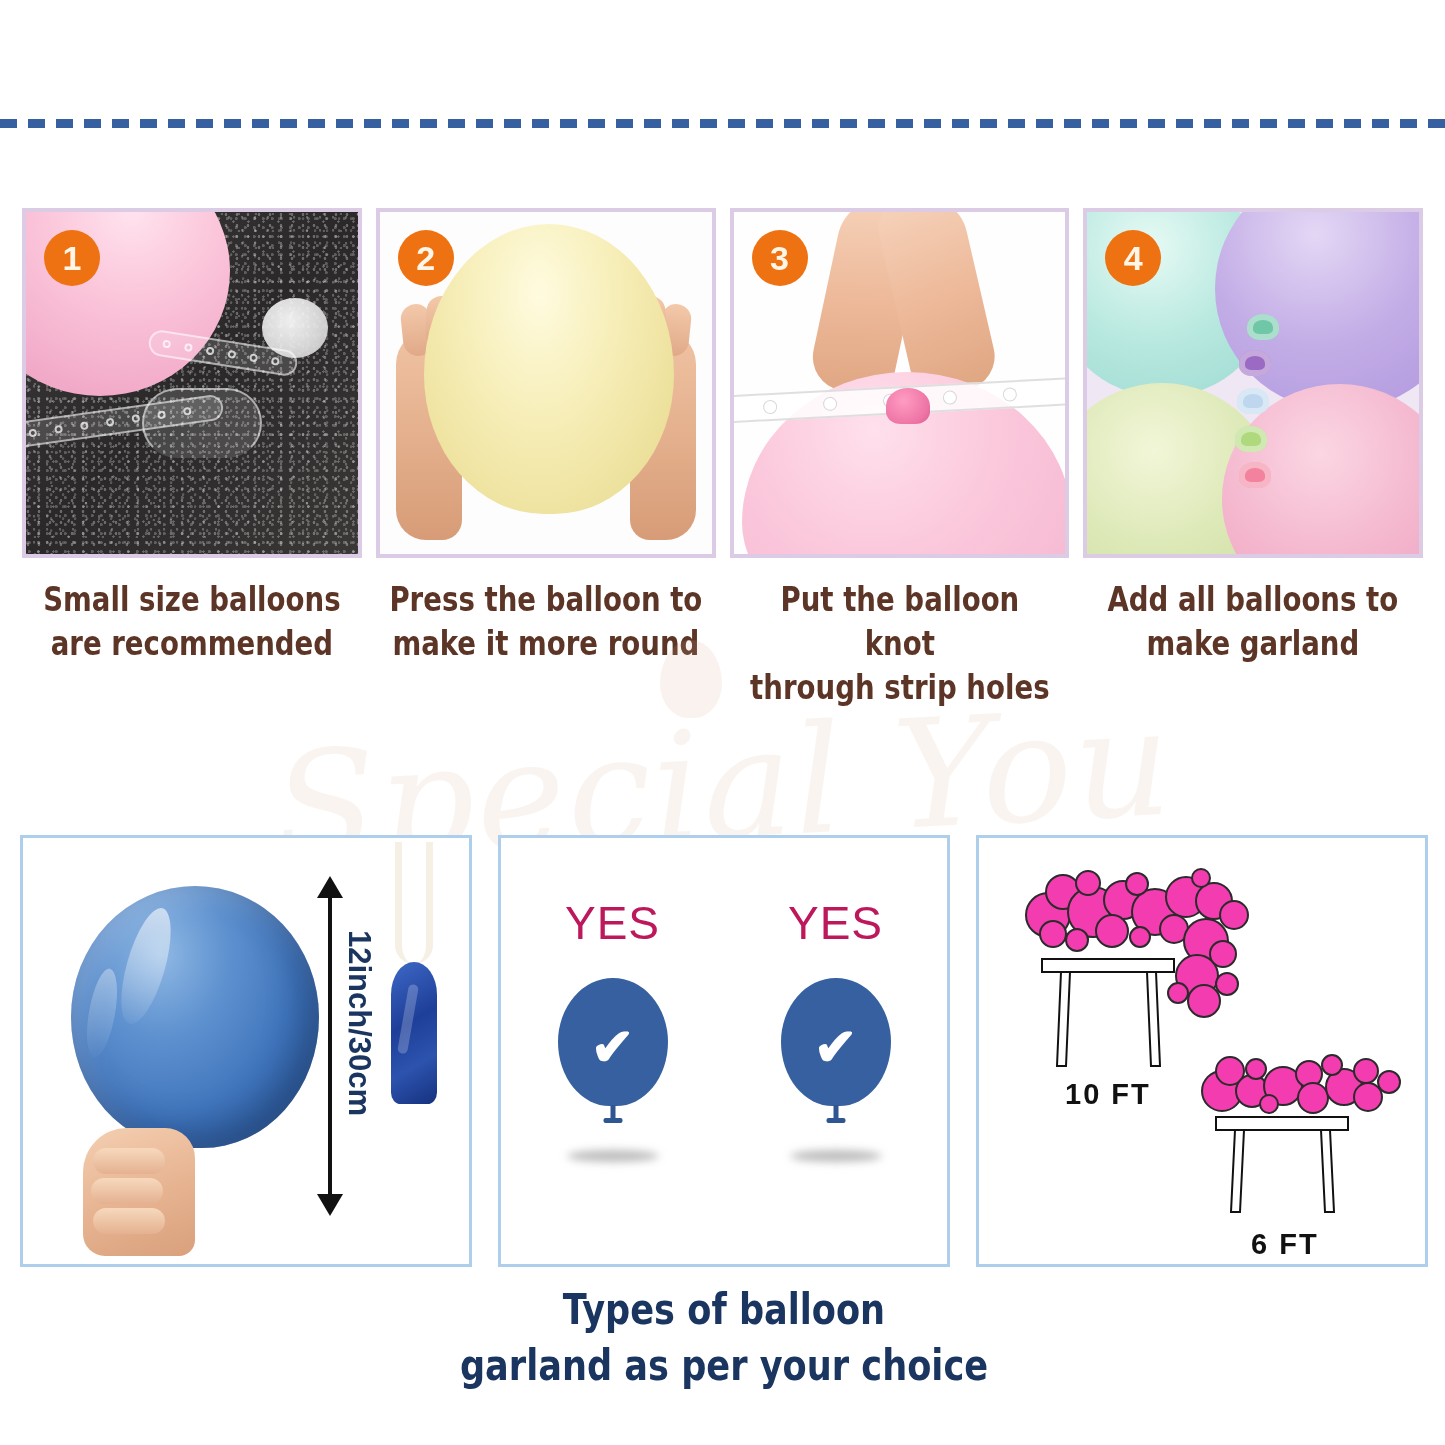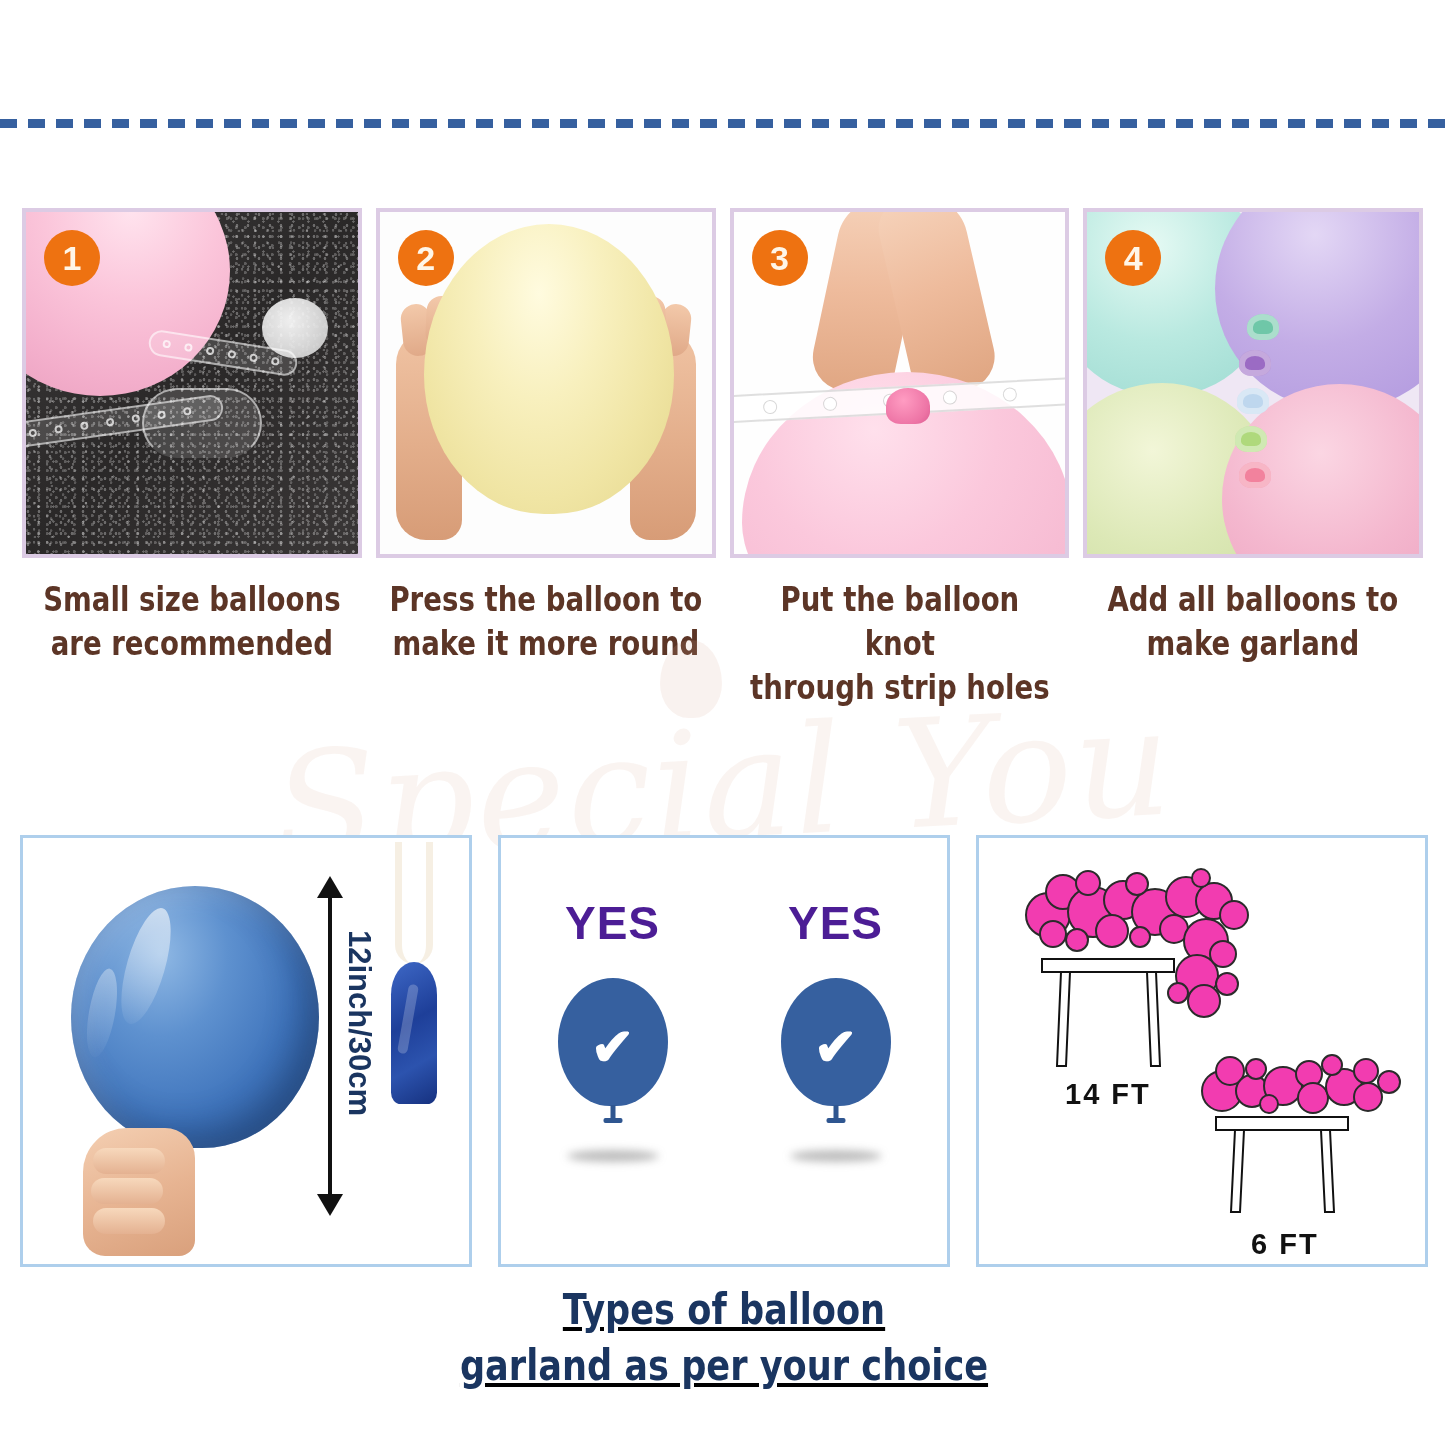--- a/index.html
+++ b/index.html
@@ -371,24 +371,24 @@
   .pb-grid {
     position: absolute;
     left: 0; top: 58px;
     width: 100%;
     display: flex;
     justify-content: space-around;
     align-items: flex-start;
   }
   .pb-col { width: 122px; text-align: center; position: relative; }
   .pb-label {
-    color: #4c1d95;
+    color: #be185d;
     font-family: "Liberation Sans", sans-serif;
     font-size: 46px;
-    font-weight: bold;
+    font-weight: normal;
     letter-spacing: 1px;
   }
   .pb-balloon {
     position: relative;
     margin: 28px auto 0;
     width: 110px; height: 128px;
     background: #36609F;
   }
   .pb-balloon.round { border-radius: 50% 50% 47% 47% / 50% 50% 50% 50%; }
   .pb-balloon.teardrop {
@@ -626,21 +626,21 @@
           <div class="gb" style="left:164px; top:118px; width:34px; height:34px;"></div>
           <div class="gb" style="left:192px; top:106px; width:24px; height:24px;"></div>
           <div class="gb" style="left:144px; top:116px; width:22px; height:22px;"></div>
         </div>
 
         <svg class="table-svg" style="left:62px; top:120px;" width="134" height="112" viewBox="0 0 134 112">
           <rect x="1" y="1" width="132" height="13" fill="#ffffff" stroke="#111111" stroke-width="2"></rect>
           <path d="M20 14 L16 108 L25 108 L29 14 Z" fill="#ffffff" stroke="#111111" stroke-width="2"></path>
           <path d="M106 14 L110 108 L119 108 L115 14 Z" fill="#ffffff" stroke="#111111" stroke-width="2"></path>
         </svg>
-        <div class="pc-label" style="left:86px; top:240px;">14 FT</div>
+        <div class="pc-label" style="left:86px; top:240px;">10 FT</div>
 
         <div class="garland" style="left:222px; top:216px; width:200px; height:60px;">
           <div class="gb" style="left:0px;   top:16px; width:42px; height:42px;"></div>
           <div class="gb" style="left:14px;  top:2px;  width:30px; height:30px;"></div>
           <div class="gb" style="left:34px;  top:20px; width:34px; height:34px;"></div>
           <div class="gb" style="left:44px;  top:4px;  width:22px; height:22px;"></div>
           <div class="gb" style="left:62px;  top:12px; width:40px; height:40px;"></div>
           <div class="gb" style="left:58px;  top:40px; width:20px; height:20px;"></div>
           <div class="gb" style="left:94px;  top:6px;  width:28px; height:28px;"></div>
           <div class="gb" style="left:96px;  top:28px; width:32px; height:32px;"></div>
@@ -657,21 +657,21 @@
           <path d="M106 14 L110 96 L119 96 L115 14 Z" fill="#ffffff" stroke="#111111" stroke-width="2"></path>
         </svg>
         <div class="pc-label" style="left:272px; top:390px;">6 FT</div>
 
       </div>
     </div>
 
   </div>
 
   <div class="bottom-row" style="top:1282px; height:140px; z-index:4;">
-    <div class="panel" style="border:none; text-align:center;text-decoration:underline;">
+    <div class="panel" style="border:none; text-align:center;">
       <div class="top-caption" style="width:100%; color:#1A3560; font-size:42px;">
         <div>Types of balloon</div>
         <div>garland as per your choice</div>
       </div>
     </div>
   </div>
 
 </div>
 
 </body></html>

